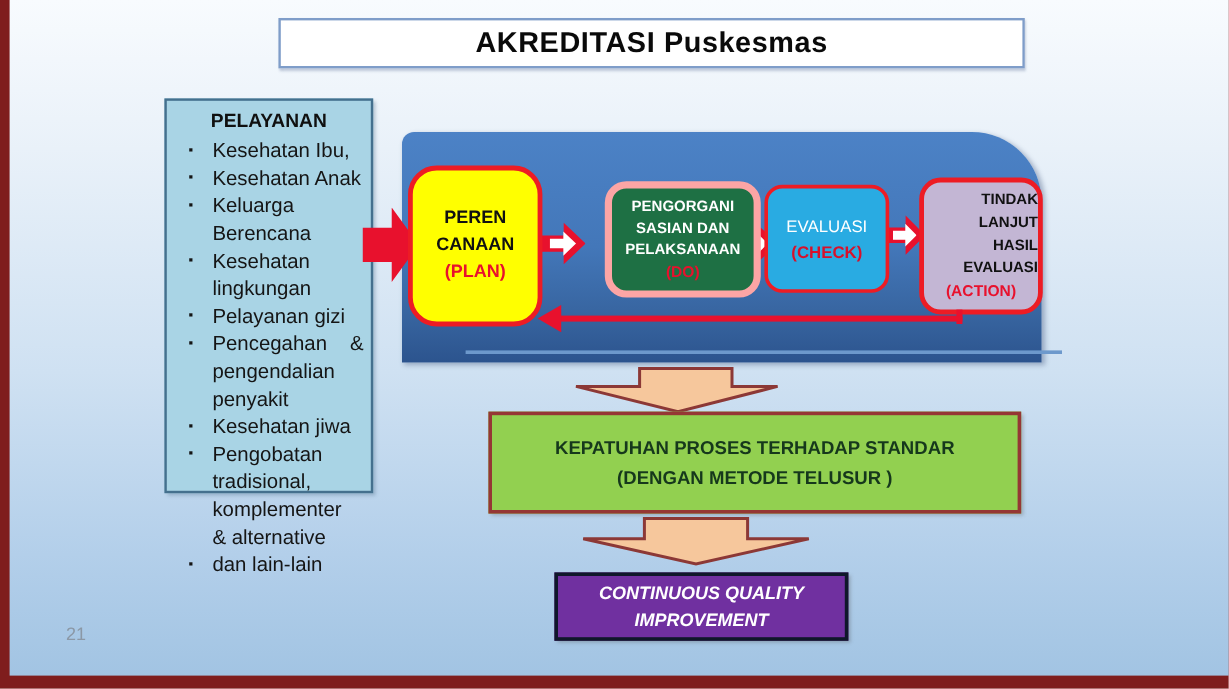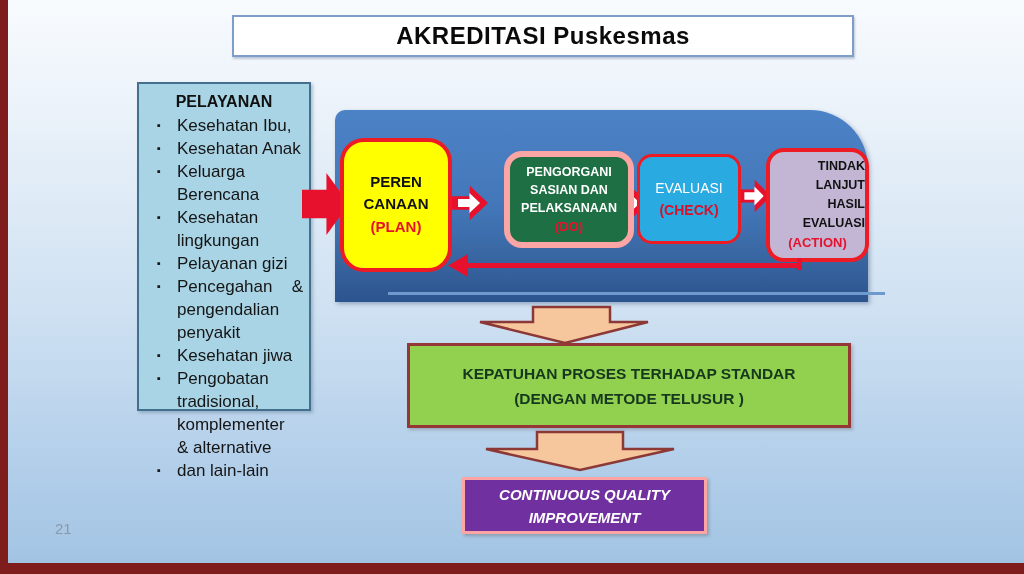--- a/index.html
+++ b/index.html
@@ -84,21 +84,21 @@
 
   
   .kepatuhan-box { position:absolute; left:374px; top:343px; width:444px; height:85px;
     background:#92d050; border:3px solid #953735; z-index:4;
     display:flex; flex-direction:column; align-items:center; justify-content:center;
     box-shadow:2px 2px 3px rgba(80,80,80,.3);margin-left:33px; }
   .kepatuhan-box .ln { font-size:15.5px; font-weight:bold; line-height:25px; color:#16381c; text-align:center; }
 
   
   .cqi-box { position:absolute; left:462px; top:477px; width:245px; height:57px;
-    background:#7030a0; border:3px solid #fca5a5; z-index:4;
+    background:#7030a0; border:3px solid #0f172a; z-index:4;
     display:flex; flex-direction:column; align-items:center; justify-content:center;
     box-shadow:2px 2px 3px rgba(80,80,80,.35); }
   .cqi-box .ln { font-size:15px; font-weight:bold; font-style:italic; line-height:23px;
     color:#ffffff; text-align:center; }
 
   .page-number { position:absolute; left:55px; top:520px; font-size:15px; color:#8b98a6; z-index:3; }
 </style>
 </head>
 <body>
 

